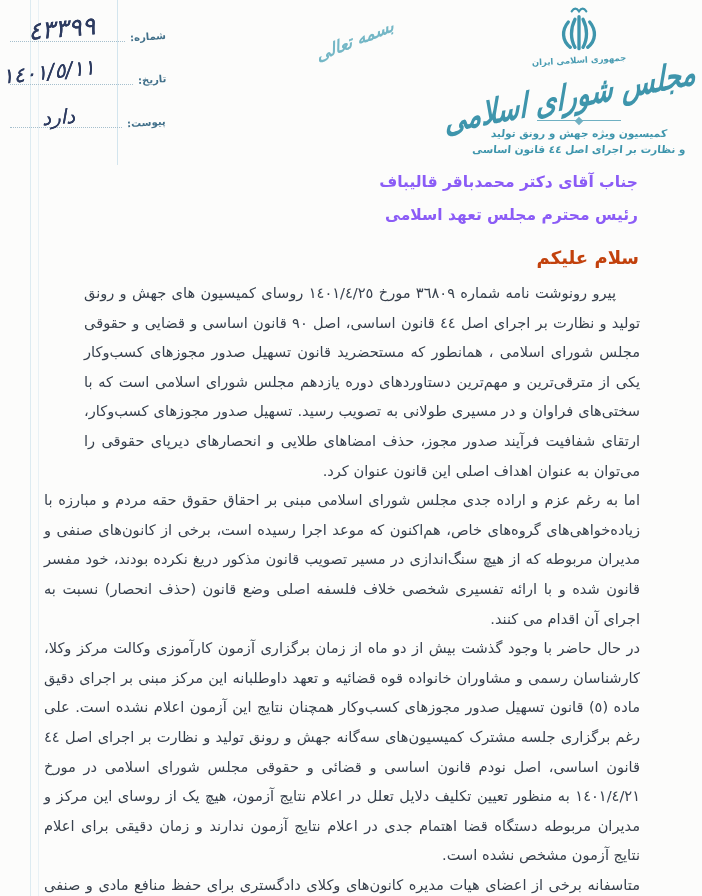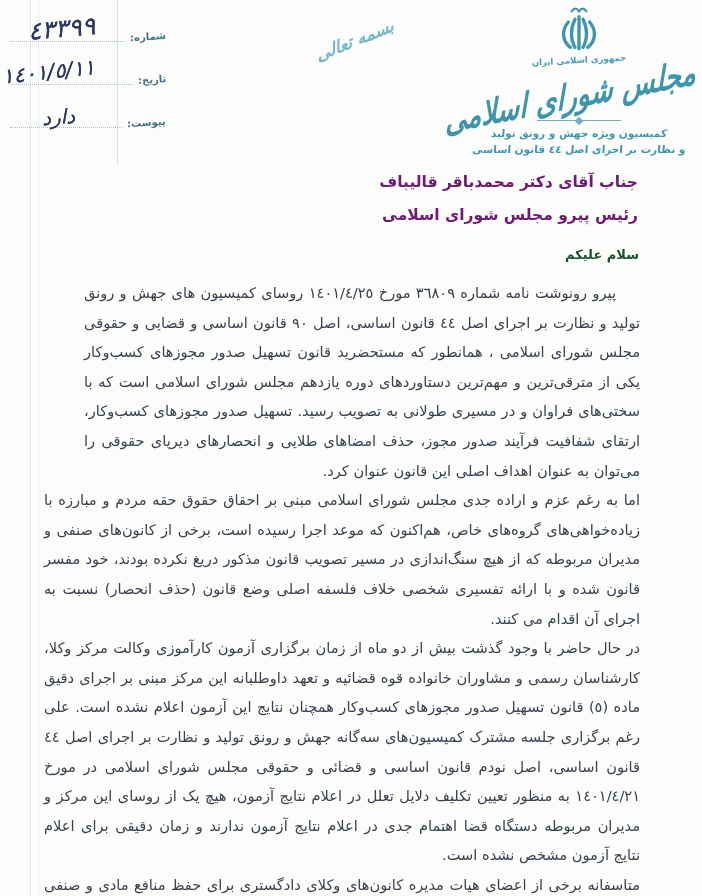--- a/index.html
+++ b/index.html
@@ -44,25 +44,25 @@
     transform:rotate(-11deg) skewX(-10deg) scaleY(1.25);transform-origin:center;
     margin:14px 0 2px 0;letter-spacing:-1px;color:#3e95ac;}
   .ornament{position:relative;width:84px;margin:10px auto 4px auto;border-top:1px solid #6fb0c2;}
   .ornament .diamond{position:absolute;top:-3.5px;left:50%;width:6px;height:6px;
     background:#6fb0c2;transform:translateX(-50%) rotate(45deg);}
   .commission{font-size:10.5px;font-weight:bold;line-height:16px;color:#3e95ac;
     transform:skewX(-4deg);}
 
   
   .recipient{position:absolute;top:166px;right:64px;text-align:right;
-    font-size:15.5px;font-weight:bold;color:#701a75;line-height:33px;}
+    font-size:15.5px;font-weight:bold;color:#8b5cf6;line-height:33px;}
 
   
   .salutation{position:absolute;top:247px;right:63px;
-    font-size:13px;font-weight:bold;color:#14532d;}
+    font-size:18px;font-weight:bold;color:#c2410c;}
 
   
   .body-text{position:absolute;top:278px;right:62px;left:44px;
     font-size:14.6px;line-height:29.6px;text-align:justify;color:#38414d;
     text-justify:inter-word;}
   .body-text p{margin:0;}
   .body-text p.indent{text-indent:24px;margin-left:40px;}
 </style>
 </head>
 <body>
@@ -108,21 +108,21 @@
     <div class="majlis">مجلس شورای اسلامی</div>
     <div class="ornament">
       <span class="diamond"></span>
     </div>
     <div class="commission">کمیسیون ویژه جهش و رونق تولید</div>
     <div class="commission">و نظارت بر اجرای اصل ٤٤ قانون اساسی</div>
   </div>
 
   <div class="recipient">
     <div>جناب آقای دکتر محمدباقر قالیباف</div>
-    <div>رئیس پیرو مجلس شورای اسلامی</div>
+    <div>رئیس محترم مجلس تعهد اسلامی</div>
   </div>
 
   <div class="salutation">سلام علیکم</div>
 
   <div class="body-text">
     <p class="indent">پیرو رونوشت نامه شماره ٣٦٨٠٩ مورخ ١٤٠١/٤/٢٥ روسای کمیسیون های جهش و رونق تولید و نظارت بر اجرای اصل ٤٤ قانون اساسی، اصل ٩٠ قانون اساسی و قضایی و حقوقی مجلس شورای اسلامی ، همانطور که مستحضرید قانون تسهیل صدور مجوزهای کسب‌وکار یکی از مترقی‌ترین و مهم‌ترین دستاوردهای دوره یازدهم مجلس شورای اسلامی است که با سختی‌های فراوان و در مسیری طولانی به تصویب رسید. تسهیل صدور مجوزهای کسب‌وکار، ارتقای شفافیت فرآیند صدور مجوز، حذف امضاهای طلایی و انحصارهای دیرپای حقوقی را می‌توان به عنوان اهداف اصلی این قانون عنوان کرد.</p>
     <p>اما به رغم عزم و اراده جدی مجلس شورای اسلامی مبنی بر احقاق حقوق حقه مردم و مبارزه با زیاده‌خواهی‌های گروه‌های خاص، هم‌اکنون که موعد اجرا رسیده است، برخی از کانون‌های صنفی و مدیران مربوطه که از هیچ سنگ‌اندازی در مسیر تصویب قانون مذکور دریغ نکرده بودند، خود مفسر قانون شده و با ارائه تفسیری شخصی خلاف فلسفه اصلی وضع قانون (حذف انحصار) نسبت به اجرای آن اقدام می کنند.</p>
     <p>در حال حاضر با وجود گذشت بیش از دو ماه از زمان برگزاری آزمون کارآموزی وکالت مرکز وکلا، کارشناسان رسمی و مشاوران خانواده قوه قضائیه و تعهد داوطلبانه این مرکز مبنی بر اجرای دقیق ماده (٥) قانون تسهیل صدور مجوزهای کسب‌وکار همچنان نتایج این آزمون اعلام نشده است. علی رغم برگزاری جلسه مشترک کمیسیون‌های سه‌گانه جهش و رونق تولید و نظارت بر اجرای اصل ٤٤ قانون اساسی، اصل نودم قانون اساسی و قضائی و حقوقی مجلس شورای اسلامی در مورخ ١٤٠١/٤/٢١ به منظور تعیین تکلیف دلایل تعلل در اعلام نتایج آزمون، هیچ یک از روسای این مرکز و مدیران مربوطه دستگاه قضا اهتمام جدی در اعلام نتایج آزمون ندارند و زمان دقیقی برای اعلام نتایج آزمون مشخص نشده است.</p>
     <p>متاسفانه برخی از اعضای هیات مدیره کانون‌های وکلای دادگستری برای حفظ منافع مادی و صنفی خود اقدام به تفسیر قانون کرده تا بتوانند با کاهش تعداد پذیرفته‌شدگان، منافع بازار انحصاری خود را حفظ کنند و ضمن نادیده گرفتن فلسفه اصلی وضع قانون در اقدامی غیراخلاقی ضمن ارائه تلقی نادرست از تخصص‌گرایی و توهین به شان نمایندگان مجلس شورای اسلامی، سعی دارند تا با تبلیغات وسیع رسانه‌ای، خود بر مسند مجلس</p>
   </div>

